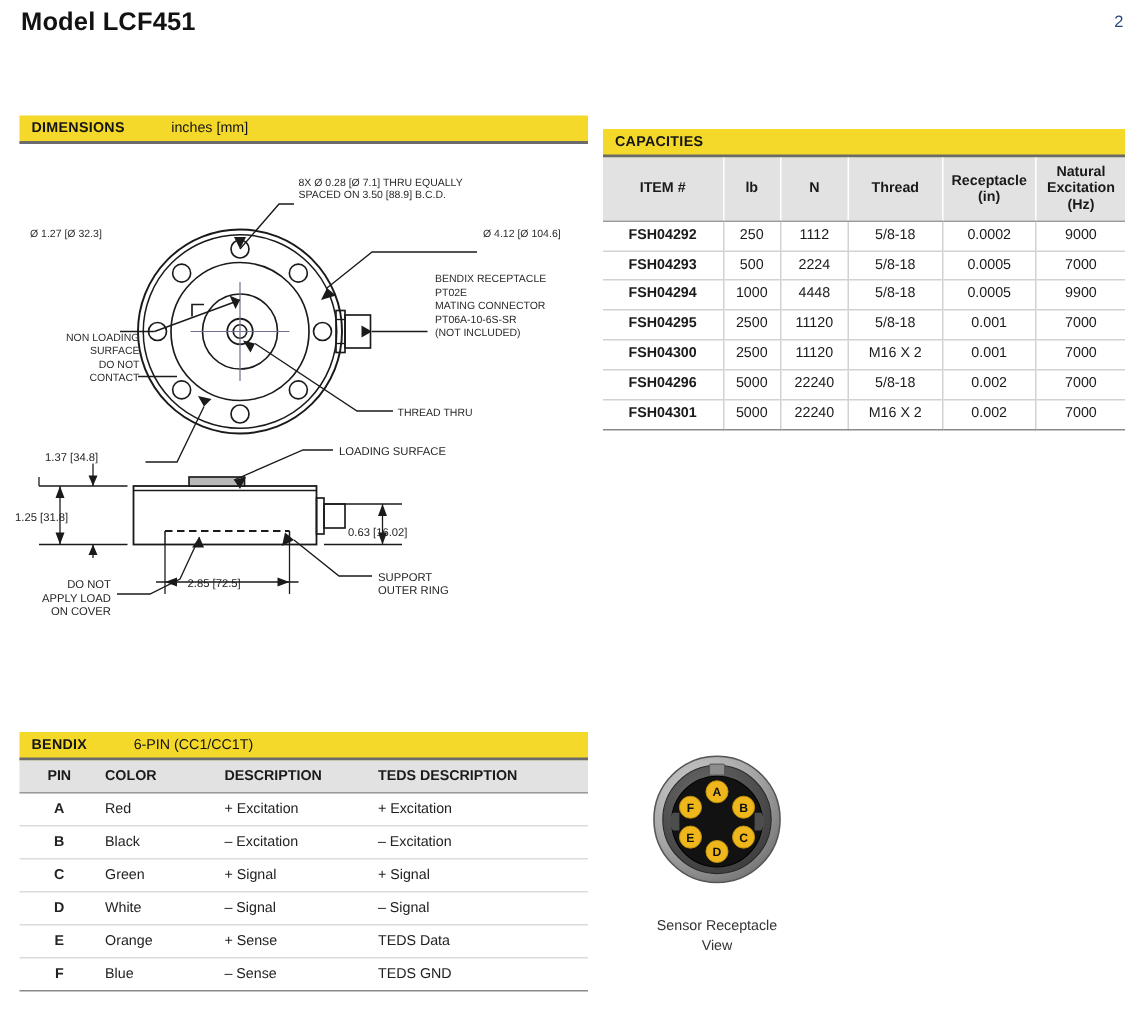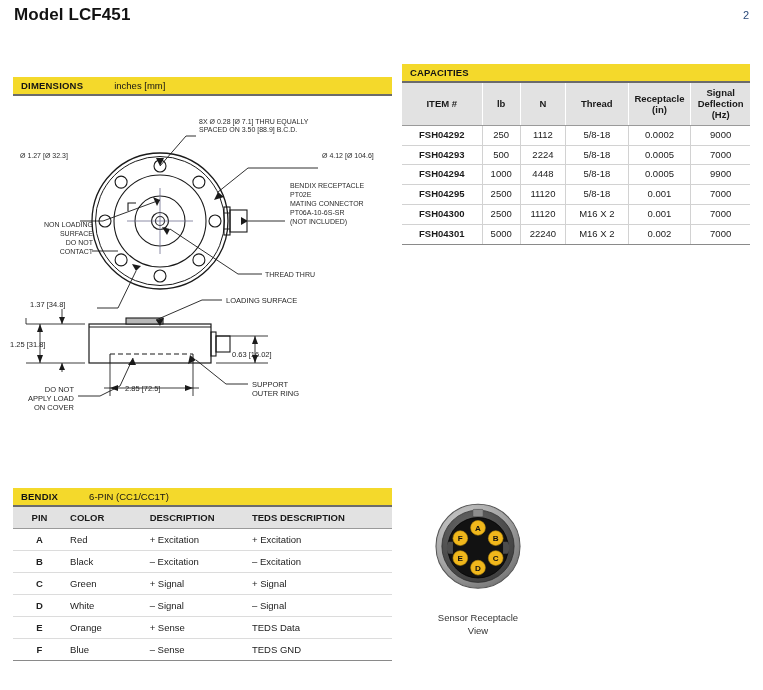--- a/index.html
+++ b/index.html
@@ -36,21 +36,21 @@
     gap: 28px;
   }
   .banner b { font-weight: bold; letter-spacing: 0.2px; }
   .banner span.sub { font-weight: normal; margin-left: 3px; }
 
   
   .panel-dims {
     position: absolute; left: 13px; top: 77px; width: 379px;
   }
   .panel-caps {
-    position: absolute; left: 402px; top: 64px; width: 348px;
+    position: absolute; left: 402px; top: 86px; width: 348px;
   }
   .panel-bendix {
     position: absolute; left: 13px; top: 488px; width: 379px;
   }
   .panel-recept {
     position: absolute; left: 398px; top: 488px; width: 160px;
   }
 
   
   table.dt {
@@ -300,22 +300,22 @@
         <tr>
           <th>ITEM #</th>
           <th>lb</th>
           <th>N</th>
           <th>Thread</th>
           <th>
             <div>Receptacle</div>
             <div>(in)</div>
           </th>
           <th>
-            <div>Signal</div>
-            <div>Deflection</div>
+            <div>Natural</div>
+            <div>Excitation</div>
             <div>(Hz)</div>
           </th>
         </tr>
       </thead>
       <tbody>
         <tr>
           <td class="item">FSH04292</td>
           <td>250</td>
           <td>1112</td>
           <td>5/8-18</td>
@@ -345,20 +345,28 @@
           <td>5/8-18</td>
           <td>0.001</td>
           <td>7000</td>
         </tr>
         <tr>
           <td class="item">FSH04300</td>
           <td>2500</td>
           <td>11120</td>
           <td>M16 X 2</td>
           <td>0.001</td>
+          <td>7000</td>
+        </tr>
+        <tr>
+          <td class="item">FSH04296</td>
+          <td>5000</td>
+          <td>22240</td>
+          <td>5/8-18</td>
+          <td>0.002</td>
           <td>7000</td>
         </tr>
         <tr>
           <td class="item">FSH04301</td>
           <td>5000</td>
           <td>22240</td>
           <td>M16 X 2</td>
           <td>0.002</td>
           <td>7000</td>
         </tr>

